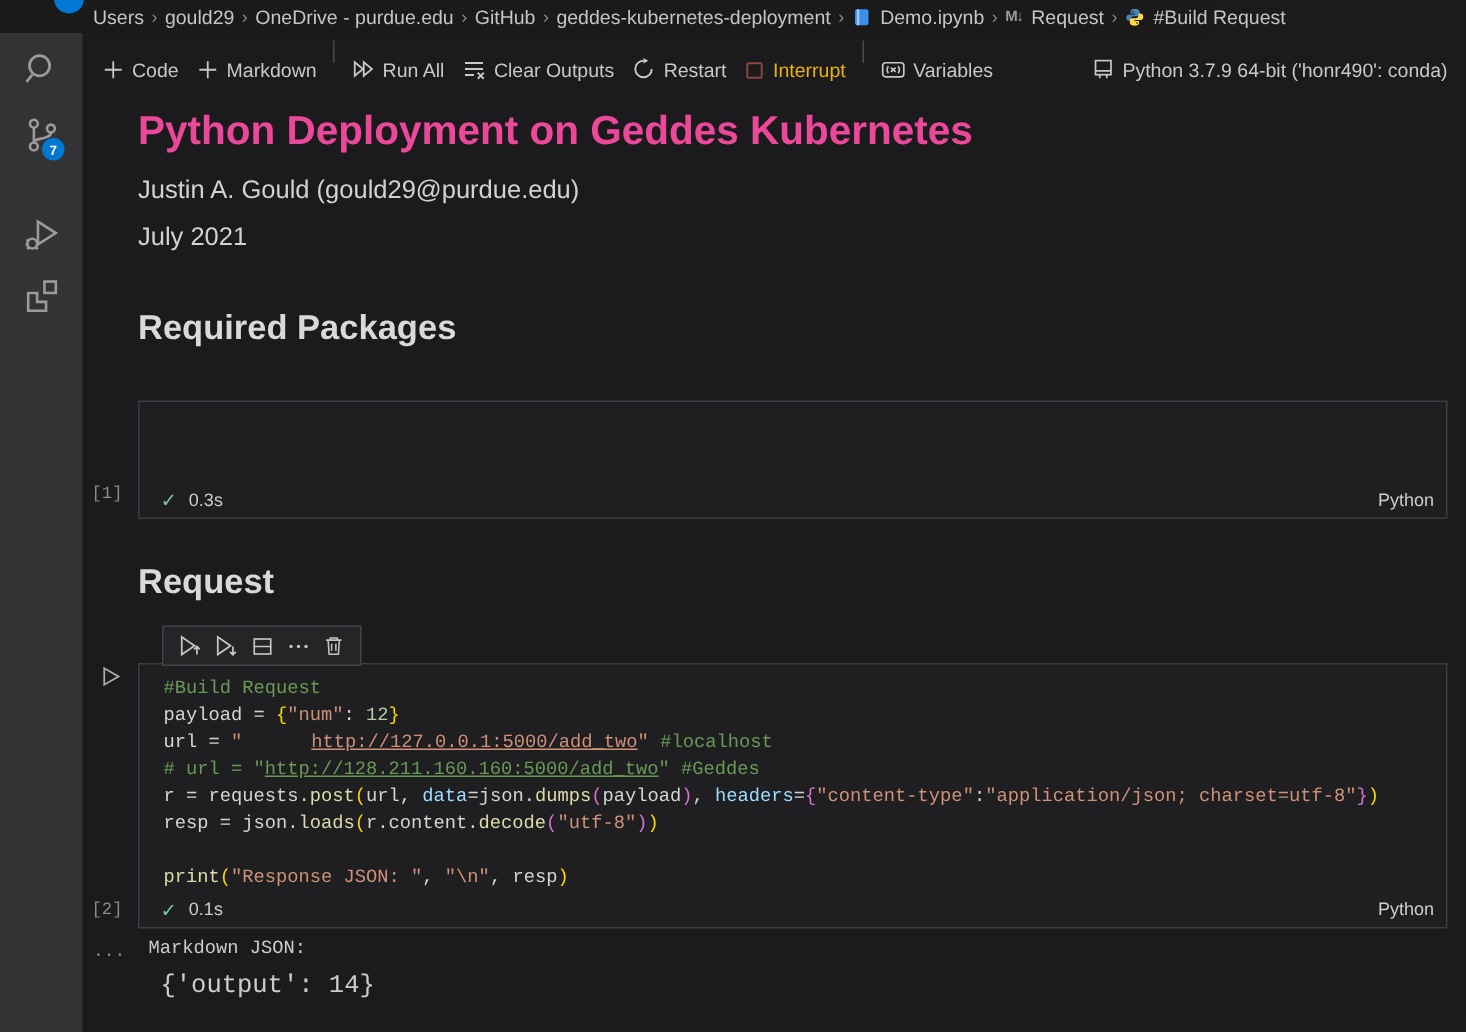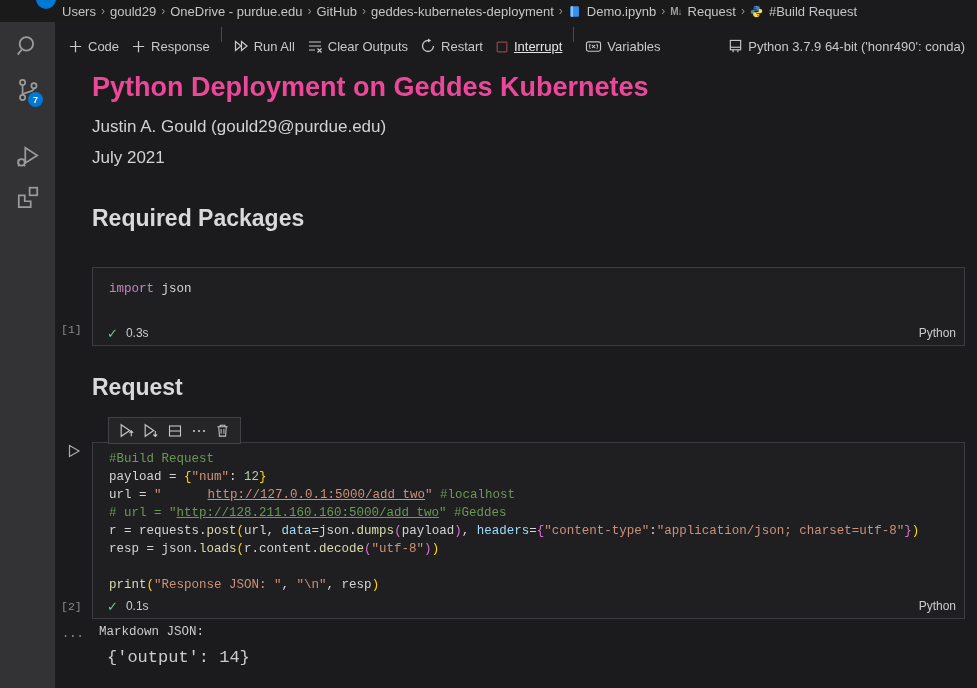--- a/index.html
+++ b/index.html
@@ -44,21 +44,21 @@
   }
 
   
   .nbtoolbar {
     position: absolute; left: 55px; top: 22px; width: 922px; height: 25px;
     display: flex; align-items: center; font-size: 13px; color: #c8c8c8;
     padding-left: 7px; padding-right: 6px;
   }
   .tb-btn { display: flex; align-items: flex-end; gap: 5px; padding: 0 6px; height: 22px; cursor: pointer; white-space: nowrap; margin-top: 16px; }
   .tb-sep { width: 1px; height: 15px; background: #4a4a4a; margin: 0 5px; }
-  .tb-disabled { color: #e5e5e5; text-decoration: underline; }
+  .tb-disabled { color: #eab308; }
   .kernel-group { margin-left: auto; }
 
   
   .md-h1 { position: absolute; left: 92px; top: 72px; font-size: 27px; font-weight: 600; color: #ec4899; }
   .md-author { position: absolute; left: 92px; top: 117px; font-size: 17px; color: #d2d2d2; }
   .md-date { position: absolute; left: 92px; top: 148px; font-size: 17px; color: #d2d2d2; }
   .md-h2a { position: absolute; left: 92px; top: 205px; font-size: 23px; font-weight: 600; color: #d9d9d9; }
   .md-h2b { position: absolute; left: 92px; top: 374px; font-size: 23px; font-weight: 600; color: #d9d9d9; }
 
   
@@ -183,21 +183,21 @@
   <div class="tb-btn">
     <svg width="15" height="15" viewBox="0 0 16 16">
         <path d="M8 2v12M2 8h12" stroke="#c8c8c8" stroke-width="1.3"></path>
       </svg>
     <span>Code</span>
   </div>
   <div class="tb-btn">
     <svg width="15" height="15" viewBox="0 0 16 16">
         <path d="M8 2v12M2 8h12" stroke="#c8c8c8" stroke-width="1.3"></path>
       </svg>
-    <span>Response</span>
+    <span>Markdown</span>
   </div>
   <div class="tb-sep"></div>
   <div class="tb-btn">
     <svg width="16" height="16" viewBox="0 0 16 16" fill="none" stroke="#c8c8c8" stroke-width="1.2">
       <path d="M2.5 3.5 L8 8 L2.5 12.5 Z"></path>
         <path d="M8.5 3.5 L14 8 L8.5 12.5 Z"></path>
     </svg>
     <span>Run All</span>
   </div>
   <div class="tb-btn">
@@ -239,21 +239,21 @@
 </div>
 
 <h1 class="md-h1">Python Deployment on Geddes Kubernetes</h1>
 <div class="md-author">Justin A. Gould (gould29@purdue.edu)</div>
 <div class="md-date">July 2021</div>
 <h2 class="md-h2a">Required Packages</h2>
 <h2 class="md-h2b">Request</h2>
 
 <span class="exec-label exec1">[1]</span>
 <div class="cell cell1">
-  <div class="code-area"><div class="cl"><span class="k">import</span><span class="v"> json</span></div></div>
+  <div class="code-area"></div>
   <div class="cell-footer">
     <span class="check">✓</span>
     <span>0.3s</span>
     <span class="lang">Python</span>
   </div>
 </div>
 
 <div class="hover-toolbar">
   <div class="ht-btn">
     <svg width="17" height="17" viewBox="0 0 16 16" fill="none" stroke="#c5c5c5" stroke-width="1.1">

